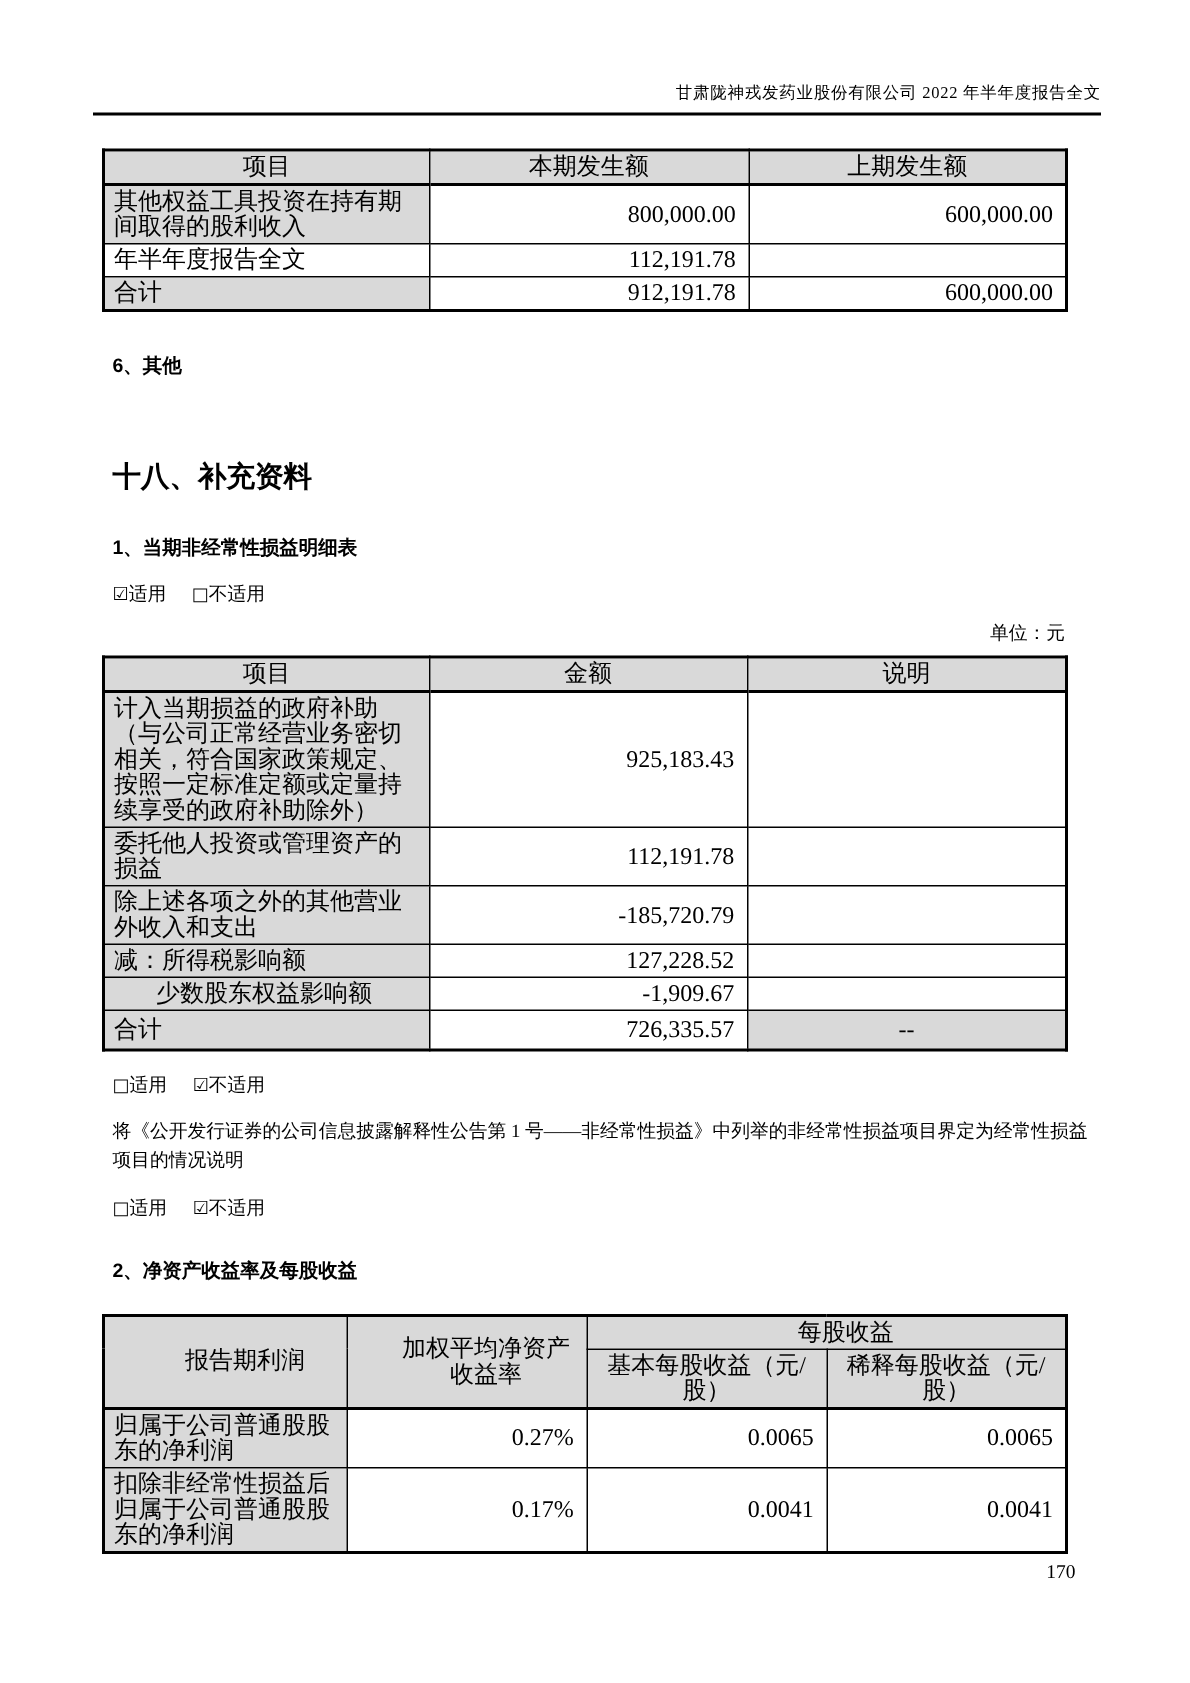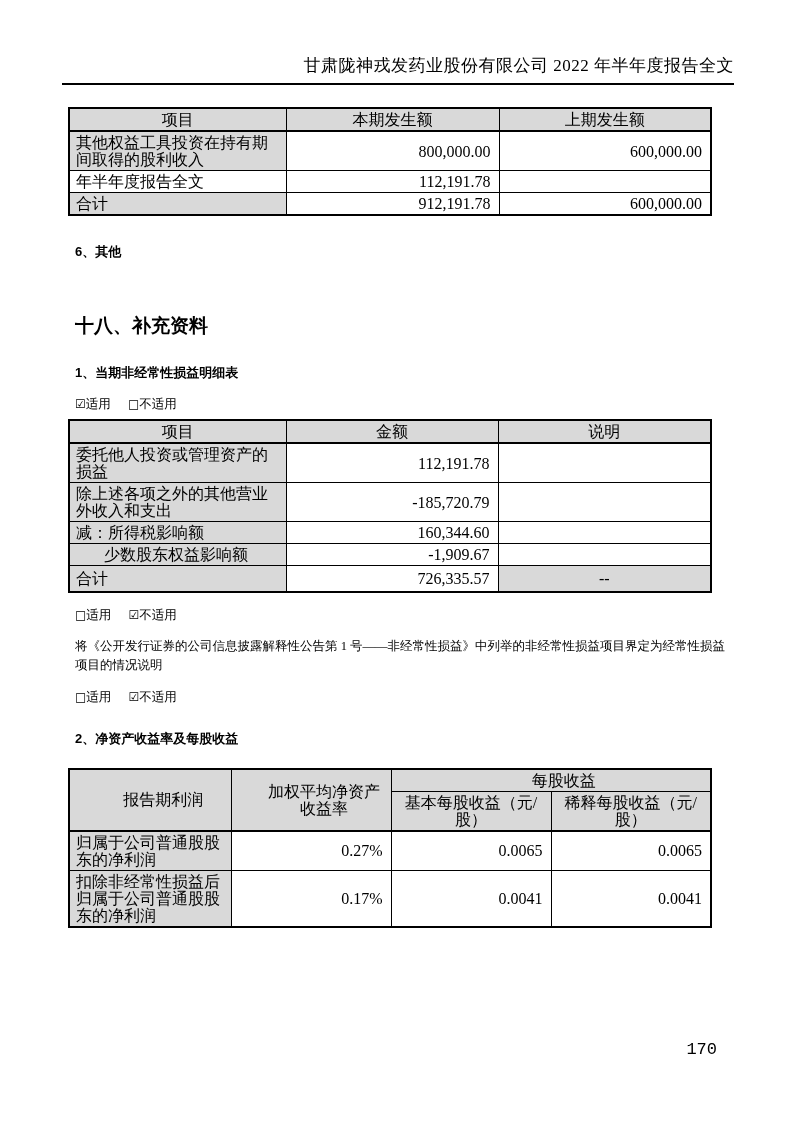--- a/index.html
+++ b/index.html
@@ -12,21 +12,21 @@
   .page {
     position: relative;
     width: 793px; height: 1122px;
     background: #ffffff;
     overflow: hidden;
   }
   .content { padding: 54px 59px 0 62px; }
 
   .doc-header {
     text-align: right;
-    font-size: 17px;
+    font-size: 11px;
     letter-spacing: 0.5px;
     padding-bottom: 6px;
     border-bottom: 2px solid #000;
   }
 
   
   .h-sub, .h-big {
     font-family: "Liberation Sans", "DejaVu Sans", sans-serif;
     font-weight: bold;
     margin-left: 13px;
@@ -101,22 +101,21 @@
 
   #table-eps { margin-top: 20px; }
   #table-eps thead tr.hr1 th { height: 22px; padding-left: 32px; }
   #table-eps thead tr.hr2 th { height: 25px; }
   #table-eps tbody td { height: 38px; }
 
   .page-number {
     position: absolute;
     top: 1040px;
     right: 76px;
-    font-size: 17px;
-    font-family: Liberation Mono, monospace;
+    font-size: 13px;
   }
 </style>
 </head>
 <body>
 
 <div class="page">
   <div class="content">
 
     <div class="doc-header">甘肃陇神戎发药业股份有限公司 2022 年半年度报告全文</div>
 
@@ -156,48 +155,54 @@
 
     <div class="h-big" id="h-supp">十八、补充资料</div>
 
     <div class="h-sub" id="h-detail">1、当期非经常性损益明细表</div>
 
     <div class="cbline">
       <span class="cb-item"><span class="cb-sym">☑</span><span>适用</span></span>
       <span class="cb-item"><span class="cb-sym">□</span><span>不适用</span></span>
     </div>
 
+    <div class="unit-label">单位：元</div>
 
     <table id="table-nonrecurring">
       <colgroup>
           <col style="width:217px">
           <col style="width:212px">
           <col style="width:213px">
         </colgroup>
       <thead>
         <tr>
           <th class="hdr-b">项目</th>
           <th class="hdr-b">金额</th>
           <th class="hdr-b">说明</th>
         </tr>
       </thead>
       <tbody>
+        <tr class="r1">
+          <td class="shade">计入当期损益的政府补助（与公司正常经营业务密切相关，符合国家政策规定、按照一定标准定额或定量持续享受的政府补助除外）</td>
+          <td class="num">925,183.43</td>
+          <td></td>
+        </tr>
         <tr class="r2">
           <td class="shade">委托他人投资或管理资产的损益</td>
           <td class="num">112,191.78</td>
           <td></td>
         </tr>
         <tr class="r3">
           <td class="shade">除上述各项之外的其他营业外收入和支出</td>
           <td class="num">-185,720.79</td>
           <td></td>
         </tr>
         <tr class="r4">
           <td class="shade">减：所得税影响额</td>
-          <td class="num">160,344.60</td>
+          <td class="num">127,228.52</td>
           <td></td>
         </tr>
         <tr class="r5">
           <td class="shade indent">少数股东权益影响额</td>
           <td class="num">-1,909.67</td>
           <td></td>
         </tr>
         <tr class="r6">
           <td class="shade">合计</td>
           <td class="num">726,335.57</td>

